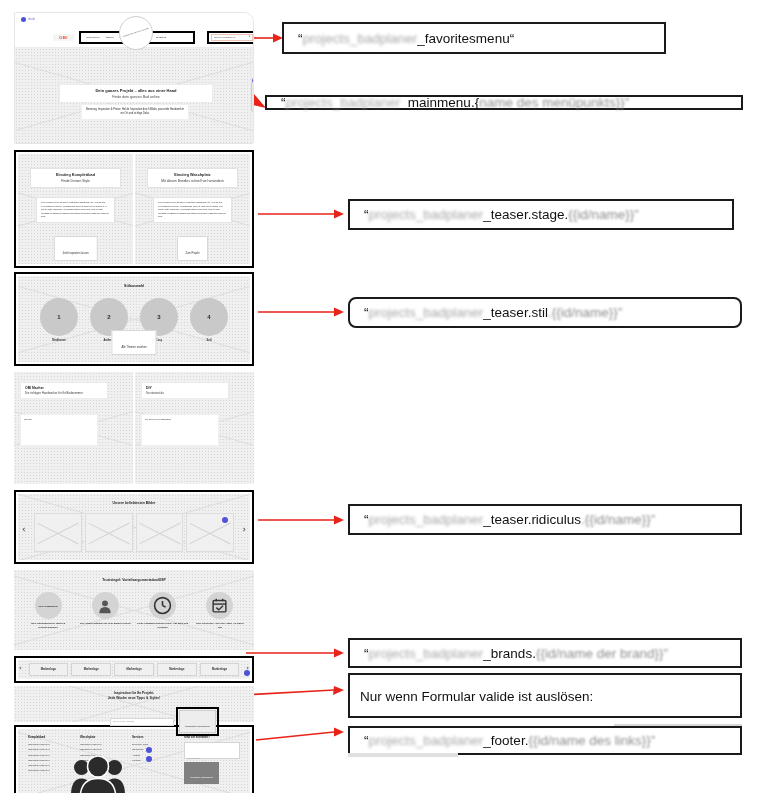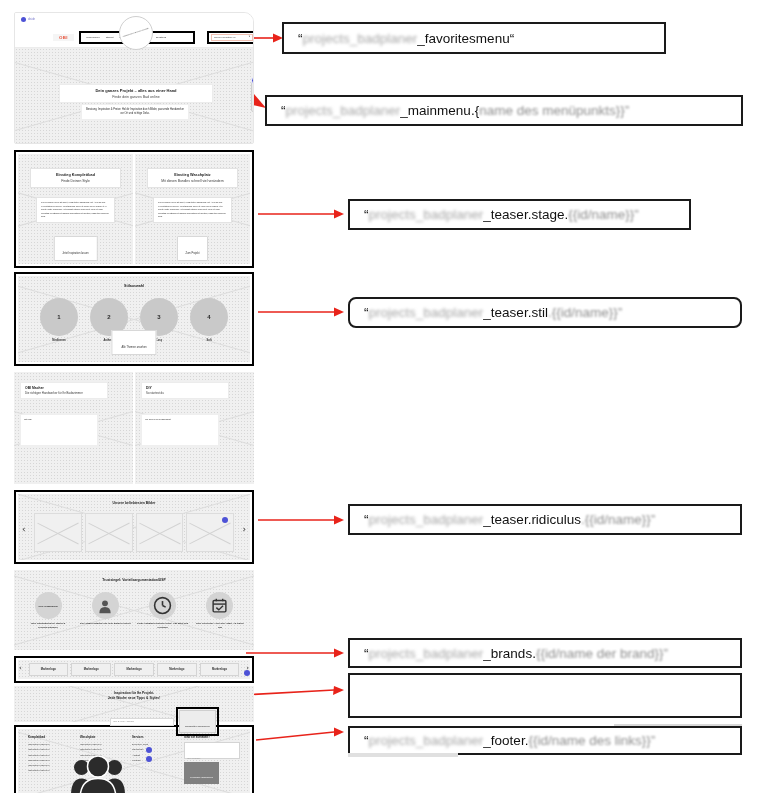--- a/index.html
+++ b/index.html
@@ -506,27 +506,27 @@
     </div>
   </div>
 </div>
 
 <div class="anno" style="left:282px;top:22px;width:384px;height:32px;">
   <div class="txt">
     <span class="sharp">“</span><span class="dim">projects_badplaner</span><span class="sharp">_favoritesmenu“</span>
   </div>
 </div>
 
-<div class="anno" style="left:265px;top:95px;width:478px;height:31px;">
+<div class="anno" style="left:265px;top:95px;width:478px;height:15px;">
   <div class="txt">
     <span class="sharp">“</span><span class="dim">projects_badplaner</span><span class="sharp">_mainmenu.{</span><span class="dimsoft">name des menüpunkts}}”</span>
   </div>
 </div>
 
-<div class="anno" style="left:348px;top:199px;width:343px;height:31px;">
+<div class="anno" style="left:348px;top:199px;width:386px;height:31px;">
   <div class="txt">
     <span class="sharp">“</span><span class="dim">projects_badplaner</span><span class="sharp">_teaser.stage.</span><span class="dimsoft">{{id/name}}”</span>
   </div>
 </div>
 
 <div class="strike" style="left:590px;top:297px;width:118px;"></div>
 <div class="anno" style="left:348px;top:297px;width:394px;height:31px;border-radius:8px;">
   <div class="txt">
     <span class="sharp">“</span><span class="dim">projects_badplaner</span><span class="sharp">_teaser.stil</span><span class="dimsoft">.{{id/name}}”</span>
   </div>
@@ -538,20 +538,21 @@
   </div>
 </div>
 
 <div class="anno" style="left:348px;top:638px;width:394px;height:30px;">
   <div class="txt">
     <span class="sharp">“</span><span class="dim">projects_badplaner</span><span class="sharp">_brands.</span><span class="dimsoft">{{id/name der brand}}”</span>
   </div>
 </div>
 
 <div class="anno two" style="left:348px;top:673px;width:394px;height:45px;">
+  <div class="ln">Nur wenn Formular valide ist auslösen:</div>
 </div>
 
 <div class="strike" style="left:614px;top:724px;width:128px;"></div>
 <div class="anno" style="left:348px;top:726px;width:394px;height:29px;">
   <div class="txt">
     <span class="sharp">“</span><span class="dim">projects_badplaner</span><span class="sharp">_footer.</span><span class="dimsoft">{{id/name des links}}”</span>
   </div>
 </div>
 <div class="strike" style="left:348px;top:753px;width:110px;background:#e0e0e0;height:4px;"></div>
 

